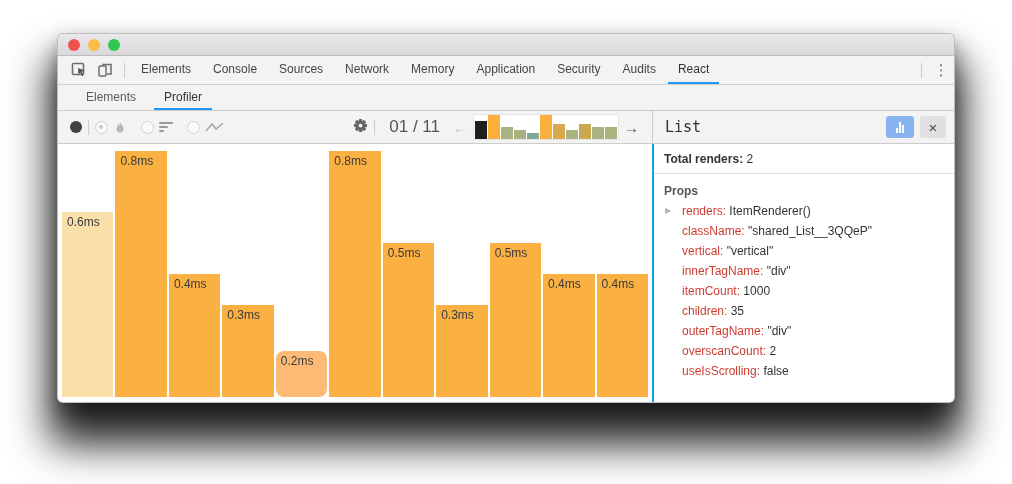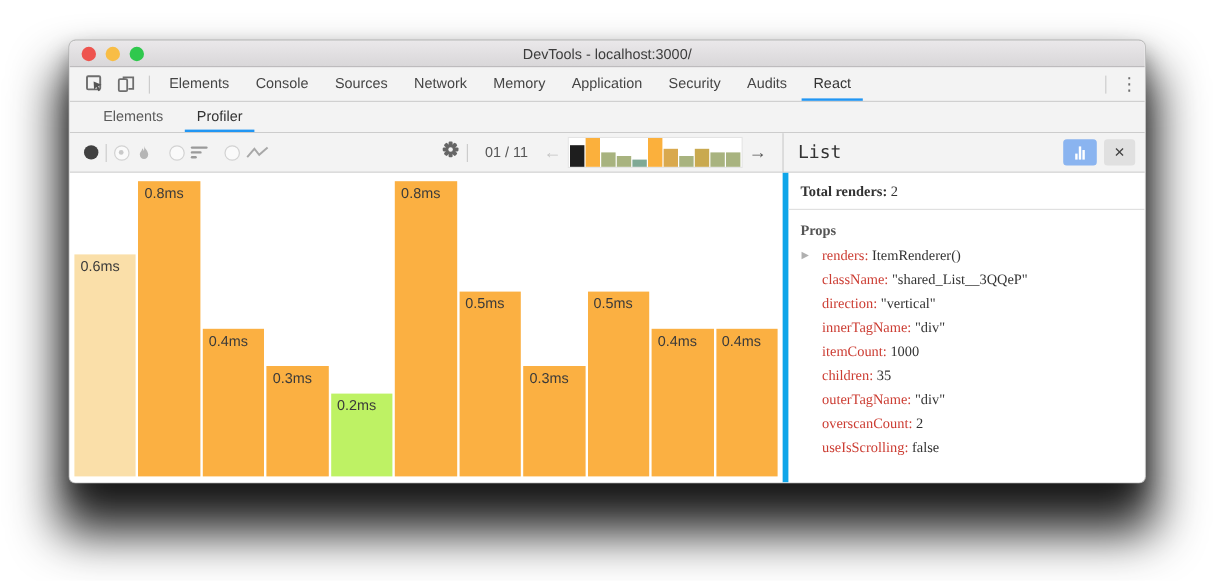--- a/index.html
+++ b/index.html
@@ -47,21 +47,21 @@
   .toolbar { flex:1; background:#f3f3f3; border-bottom:1px solid #ccc;
              display:flex; align-items:center; padding:0 8px 0 12px; }
   .record-dot { width:12px; height:12px; border-radius:50%; background:var(--record); }
   .radio { width:13px; height:13px; border-radius:50%; border:1.5px solid #d2d2d2;
            background:#fafafa; position:relative; }
   .radio.sel::after { content:""; position:absolute; left:3px; top:3px; width:4px; height:4px;
                       border-radius:50%; background:#c9c9c9; }
   .viewgroup { display:flex; align-items:center; gap:5px; margin-right:14px; }
   .ranked-icon { display:flex; flex-direction:column; gap:2px; }
   .ranked-icon div { height:2px; background:#9a9a9a; border-radius:1px; }
-  .commit-pos { font-size:12px; color:#555; margin:0 8px; white-space:nowrap; }
+  .commit-pos { font-size:17px; color:#555; margin:0 8px; white-space:nowrap; }
   .navarrow { font-size:15px; margin:0 5px; }
   .navarrow.disabled { color:#c5c5c5; }
   .navarrow.enabled { color:#555; }
   .minichart { width:146px; height:26px; background:#fff; border:1px solid #e4e4e4;
                display:flex; align-items:flex-end; gap:1px; padding:0 1px; }
   .minichart .mbar { width:12px; }
 
   .panel-header { flex:0 0 302px; background:#f3f3f3; border-left:1px solid #ccc;
                   border-bottom:1px solid #ccc; display:flex; align-items:center;
                   padding:0 8px 0 12px; }
@@ -75,22 +75,22 @@
   .pbtn.gray { width:26px; background:#e0e0e0; color:#444; font-size:15px; }
 
   
   .contentrow { flex:1; display:flex; min-height:0; }
   .chart { flex:1; position:relative; background:#fff;
            display:flex; align-items:flex-end; gap:2px; padding:0 4px 5px 4px; }
   .cbar { flex:1; position:relative;margin-top:40px; }
   .cbar .blabel { position:absolute; left:5px; top:3px; font-size:12px; color:#3a3a3a;
                   white-space:nowrap; }
 
-  .panel-body { flex:0 0 302px; border-left:5px solid #0ea5e9; background:#fff;
-                overflow:hidden; font-family:Liberation Serif, serif; font-size:12px; }
+  .panel-body { flex:0 0 302px; border-left:2px solid #0ea5e9; background:#fff;
+                overflow:hidden; font-family:Liberation Sans, sans-serif; font-size:12px; }
   .total-row { padding:8px 10px 7px 10px; border-bottom:1px solid #e0e0e0; color:#333; }
   .total-row b { font-weight:bold; }
   .props-title { padding:10px 10px 3px 10px; font-weight:bold; color:#555; }
   .prop-row { height:20px; line-height:20px; padding-left:28px; position:relative;
               white-space:nowrap; }
   .prop-row .tri { position:absolute; left:11px; top:0; font-size:8px; color:#b0b0b0; }
   .prop-key { color:var(--keyred); }
   .prop-val { color:#333; }
 </style>
 </head>
@@ -98,21 +98,20 @@
 
 <div class="stage">
   <div class="window">
 
     <div class="titlebar">
       <div class="lights">
         <div class="light" id="light-red" style="background: rgb(238, 84, 79);"></div>
         <div class="light" id="light-yellow" style="background: rgb(248, 189, 69);"></div>
         <div class="light" id="light-green" style="background: rgb(47, 200, 77);"></div>
       </div>
-      <div class="title">DevTools - localhost:3000/</div>
     </div>
 
     <div class="tabbar">
       <div class="iconbtn">
         <svg width="16" height="16" viewBox="0 0 16 16">
           <rect x="1.5" y="1.5" width="11" height="11" rx="1" fill="none" stroke="#6e6e6e" stroke-width="1.6"></rect>
           <path d="M7 6 L13.6 8.6 L10.8 9.8 L12.6 13.2 L11 14 L9.3 10.6 L7.4 12.6 Z" fill="#555"></path>
         </svg>
       </div>
       <div class="iconbtn">
@@ -231,21 +230,21 @@
           </div>
           <div class="cbar" style="height: 246px; background: rgb(251, 176, 66);">
             <span class="blabel">0.8ms</span>
           </div>
           <div class="cbar" style="height: 123px; background: rgb(251, 176, 66);">
             <span class="blabel">0.4ms</span>
           </div>
           <div class="cbar" style="height: 92px; background: rgb(251, 176, 66);">
             <span class="blabel">0.3ms</span>
           </div>
-          <div class="cbar" style="height: 69px; background: #bef264;">
+          <div class="cbar" style="height: 46px; background: #fdba74; border-radius: 8px;">
             <span class="blabel">0.2ms</span>
           </div>
           <div class="cbar" style="height: 246px; background: rgb(251, 176, 66);">
             <span class="blabel">0.8ms</span>
           </div>
           <div class="cbar" style="height: 154px; background: rgb(251, 176, 66);">
             <span class="blabel">0.5ms</span>
           </div>
           <div class="cbar" style="height: 92px; background: rgb(251, 176, 66);">
             <span class="blabel">0.3ms</span>
@@ -263,21 +262,21 @@
 
       <div class="panel-body">
         <div class="total-row">
           <b>Total renders:</b>
           <span>2</span>
         </div>
         <div class="props-title">Props</div>
         <div id="props-list">
             <div class="prop-row"><span class="tri">▶</span><span class="prop-key">renders:</span><span class="prop-val"> ItemRenderer()</span></div>
             <div class="prop-row"><span class="prop-key">className:</span><span class="prop-val"> "shared_List__3QQeP"</span></div>
-            <div class="prop-row"><span class="prop-key">direction:</span><span class="prop-val"> "vertical"</span></div>
+            <div class="prop-row"><span class="prop-key">vertical:</span><span class="prop-val"> "vertical"</span></div>
             <div class="prop-row"><span class="prop-key">innerTagName:</span><span class="prop-val"> "div"</span></div>
             <div class="prop-row"><span class="prop-key">itemCount:</span><span class="prop-val"> 1000</span></div>
             <div class="prop-row"><span class="prop-key">children:</span><span class="prop-val"> 35</span></div>
             <div class="prop-row"><span class="prop-key">outerTagName:</span><span class="prop-val"> "div"</span></div>
             <div class="prop-row"><span class="prop-key">overscanCount:</span><span class="prop-val"> 2</span></div>
             <div class="prop-row"><span class="prop-key">useIsScrolling:</span><span class="prop-val"> false</span></div>
             <div class="prop-row"></div>
           </div>
       </div>
     </div>

